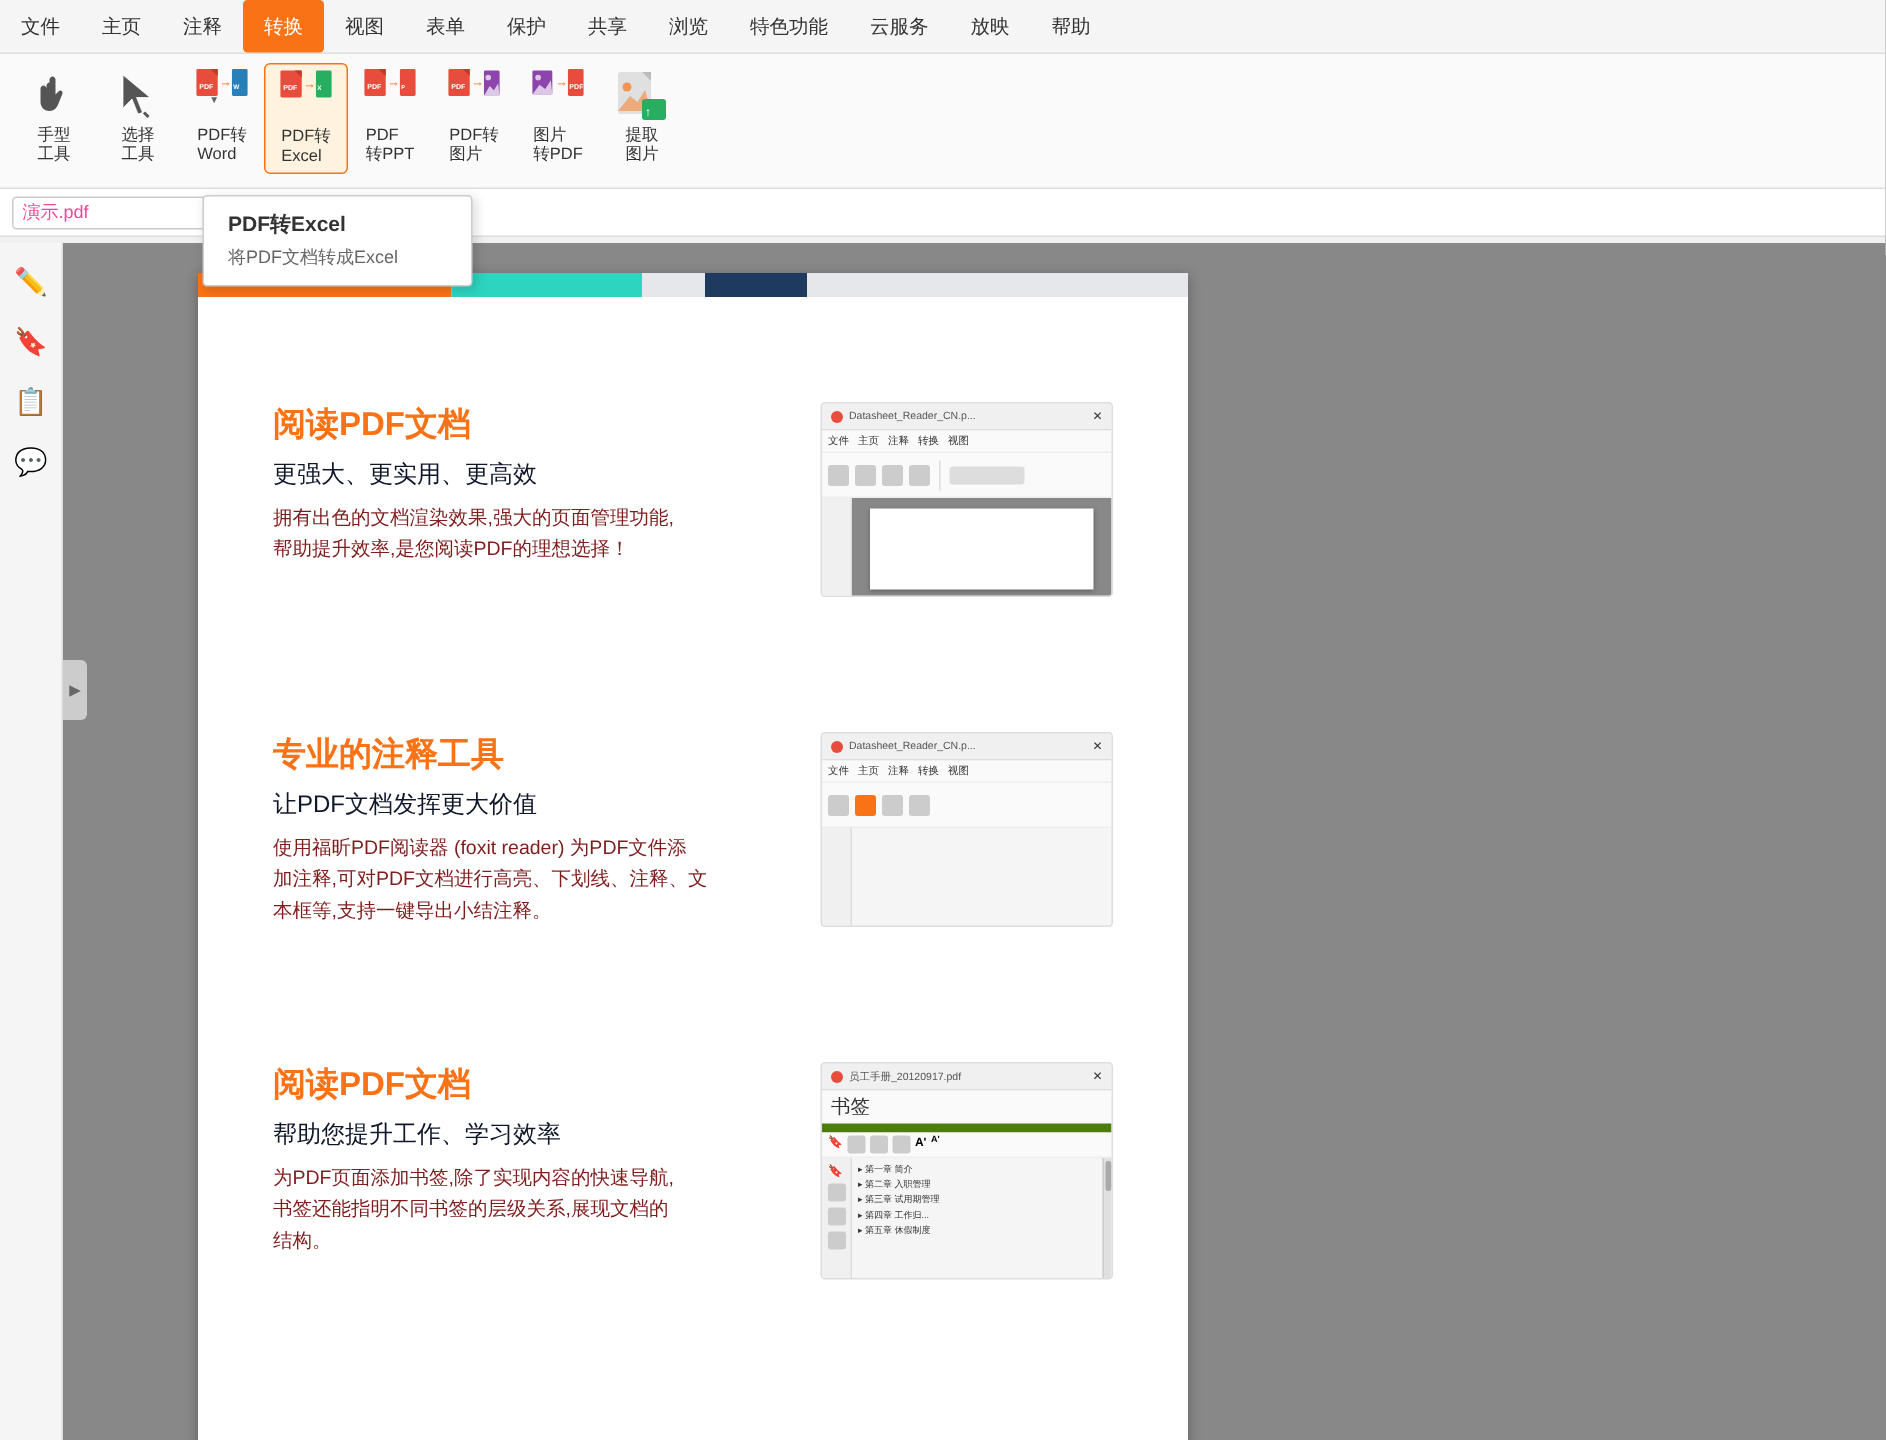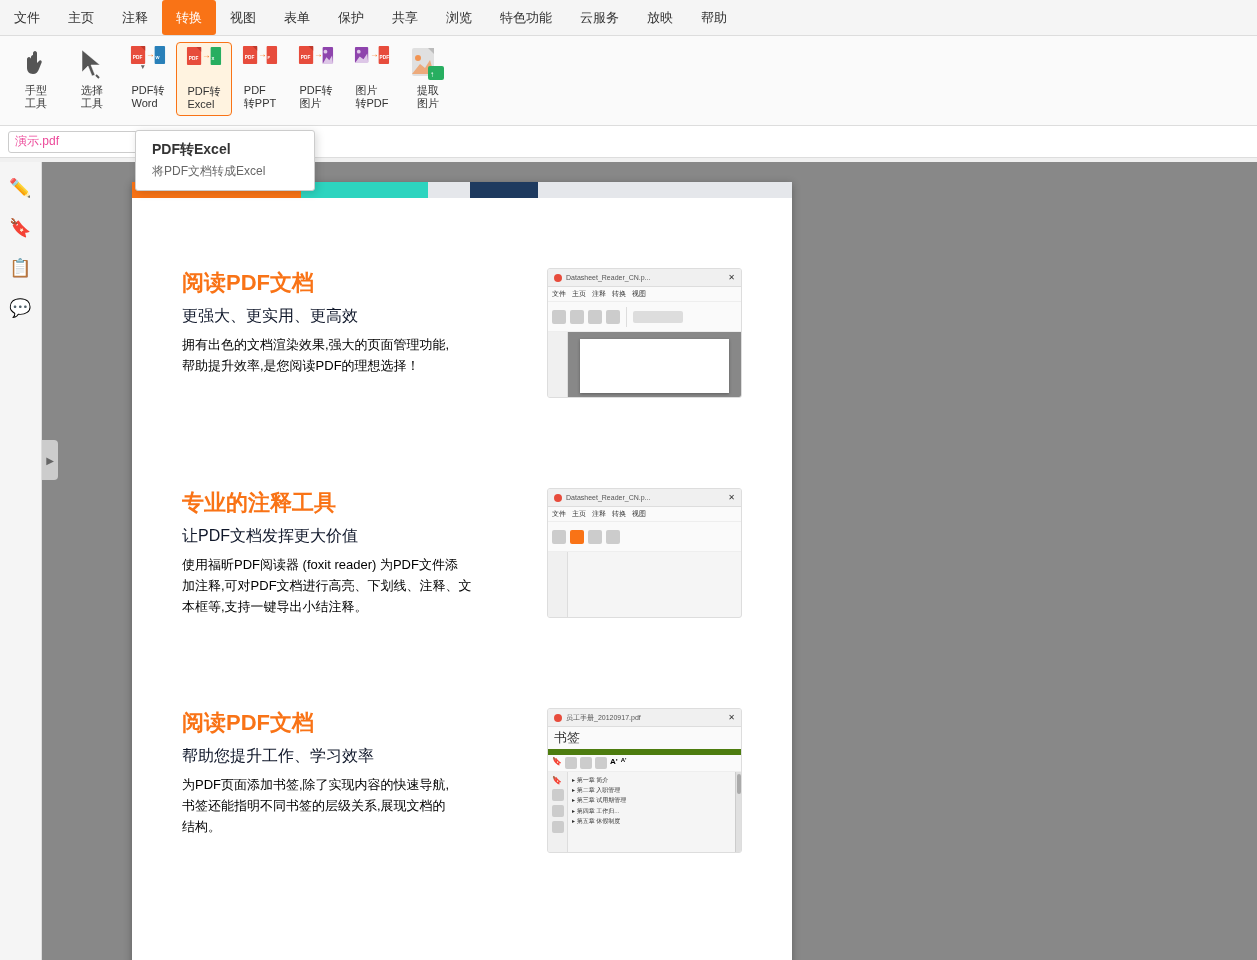--- a/index.html
+++ b/index.html
@@ -80,21 +80,21 @@
     .pdf-content { padding: 40px 50px; }
 
     .colored-bar {
       display: flex; height: 16px; margin-bottom: 30px;
     }
     .bar-seg { height: 100%; }
 
     .section-block { margin-bottom: 50px; }
     .section-title { font-size: 22px; font-weight: bold; color: #f97316; margin-bottom: 8px; }
     .section-subtitle { font-size: 16px; color: #0f172a; margin-bottom: 8px; }
-    .section-text { font-size: 13px; color: #000000; line-height: 1.6; }
+    .section-text { font-size: 13px; color: #7f1d1d; line-height: 1.6; }
 
     
     .tooltip-dropdown {
       position: absolute; left: 135px; top: 130px;
       background: #fff; border: 1px solid #ccc; box-shadow: 2px 2px 8px rgba(0,0,0,0.15);
       z-index: 100; padding: 10px 16px; border-radius: 3px; min-width: 180px;
     }
     .tooltip-title { font-size: 14px; font-weight: bold; color: #333; margin-bottom: 4px; }
     .tooltip-desc { font-size: 12px; color: #666; }
   </style>

